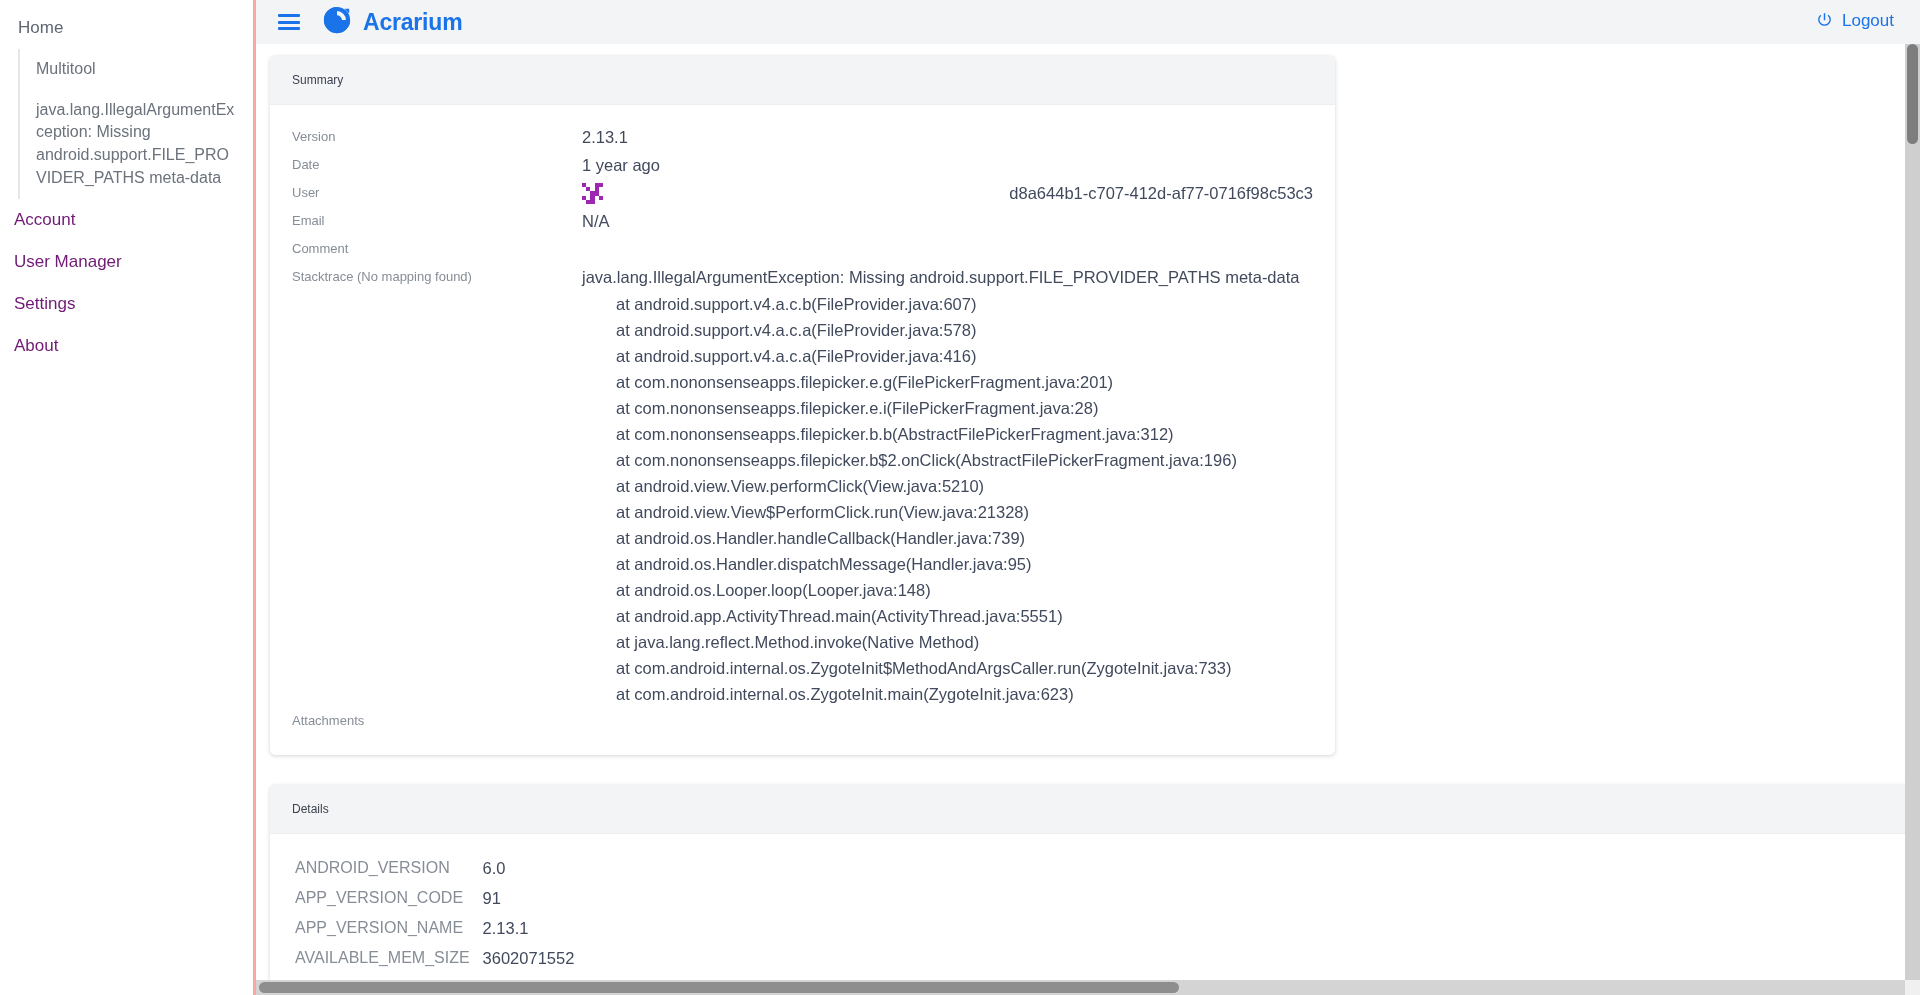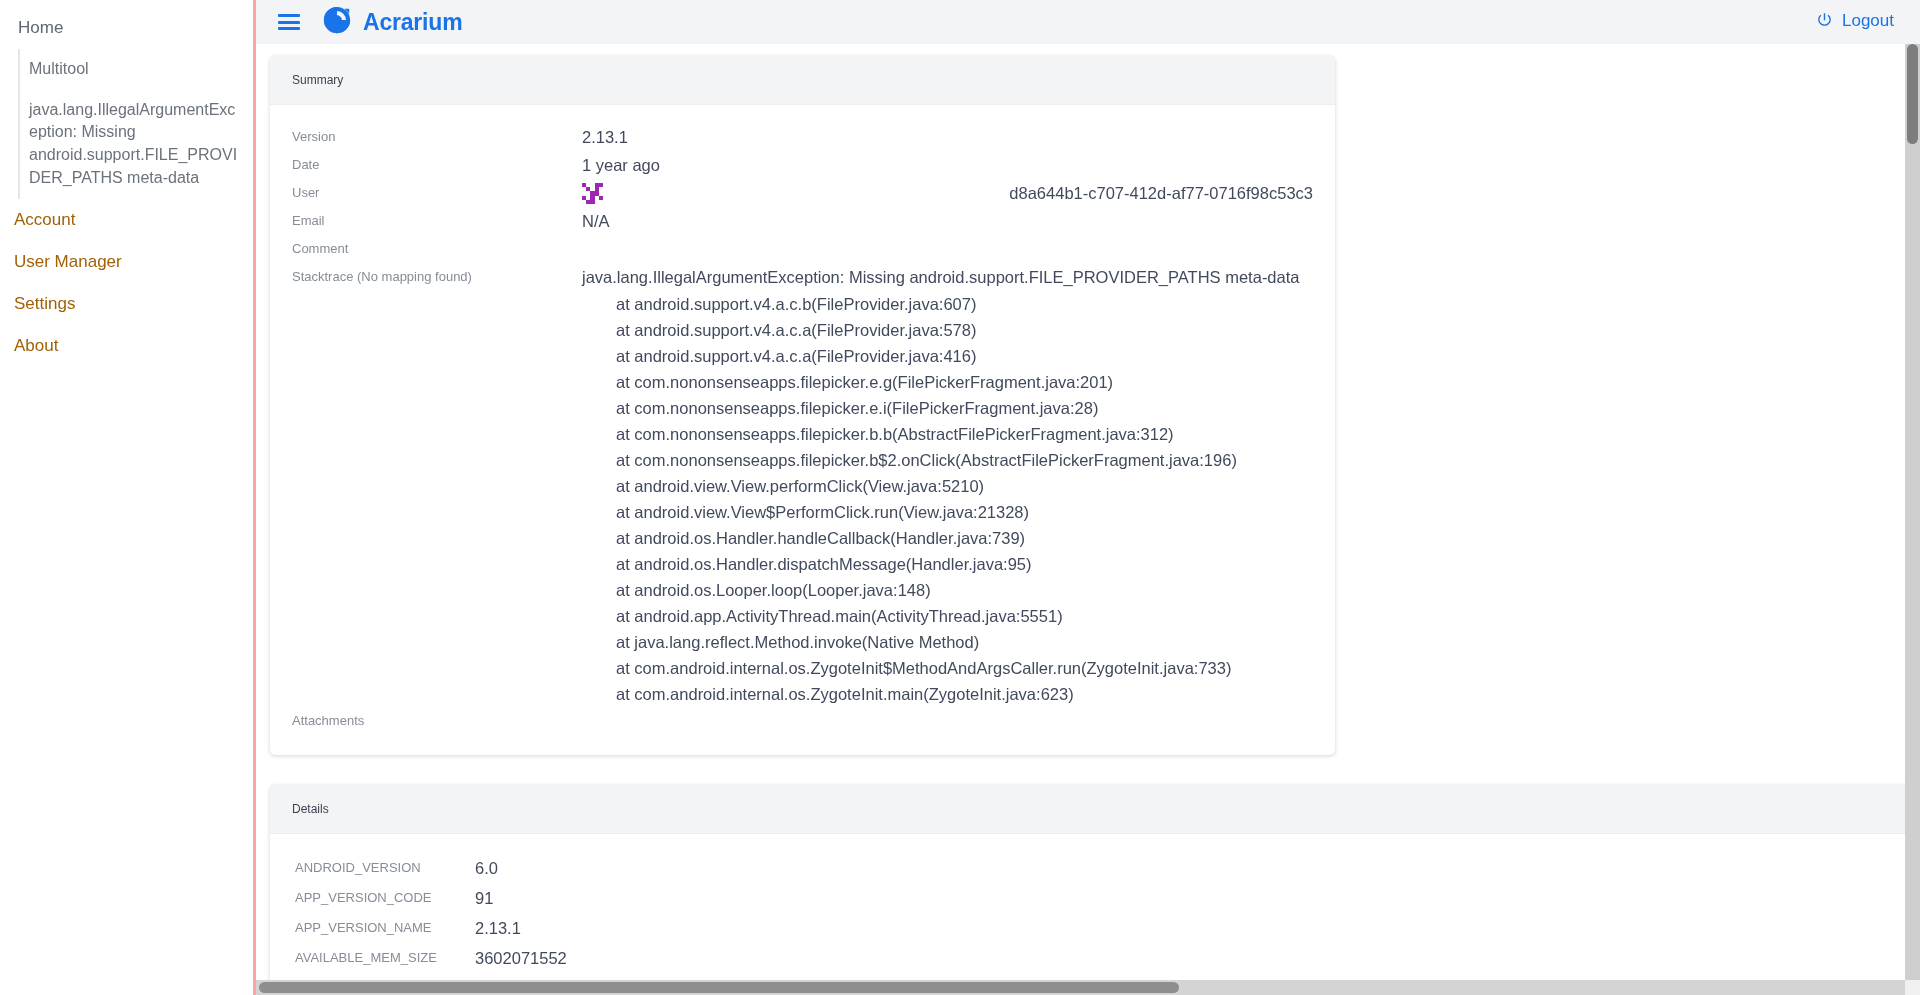--- a/index.html
+++ b/index.html
@@ -32,34 +32,34 @@
   }
   .nav-group {
     margin: 0 0 0 18px;
     border-left: 2px solid #e4e7ea;
     padding-left: 0;
     position: relative;
   }
   .nav-sub {
     font-size: 16px;
     color: #6b727c;
-    padding: 9px 14px 9px 9px;
+    padding: 9px 14px 9px 16px;
     line-height: 1.42;
     cursor: pointer;
     word-wrap: break-word;
   }
   .nav-sub.active {
     color: #1a73e8;
     box-shadow: inset 2px 0 0 0 #1a73e8;
     margin-left: -2px;
     padding-left: 18px;
   }
   .nav-bottom {
     font-size: 17px;
-    color: #a16207;
+    color: #701a75;
     padding: 11px 0 11px 14px;
     cursor: pointer;
   }
 
   
   #main {
     flex: 1;
     height: 995px;
     position: relative;
     background: #0ea5e9;
@@ -153,21 +153,21 @@
   }
   .stack-first { line-height: 28px; }
   .stack-line {
     line-height: 26px;
     padding-left: 34px;
     white-space: nowrap;
   }
 
   table.details td.dk {
     color: #868d97;
-    font-size: 13px;
+    font-size: 16px;
     line-height: 26px;
     white-space: nowrap;
     width: 178px;
     padding-right: 10px;
   }
   table.details td.dv {
     color: #414a5c;
     font-size: 16.5px;
     line-height: 26px;
     white-space: nowrap;

